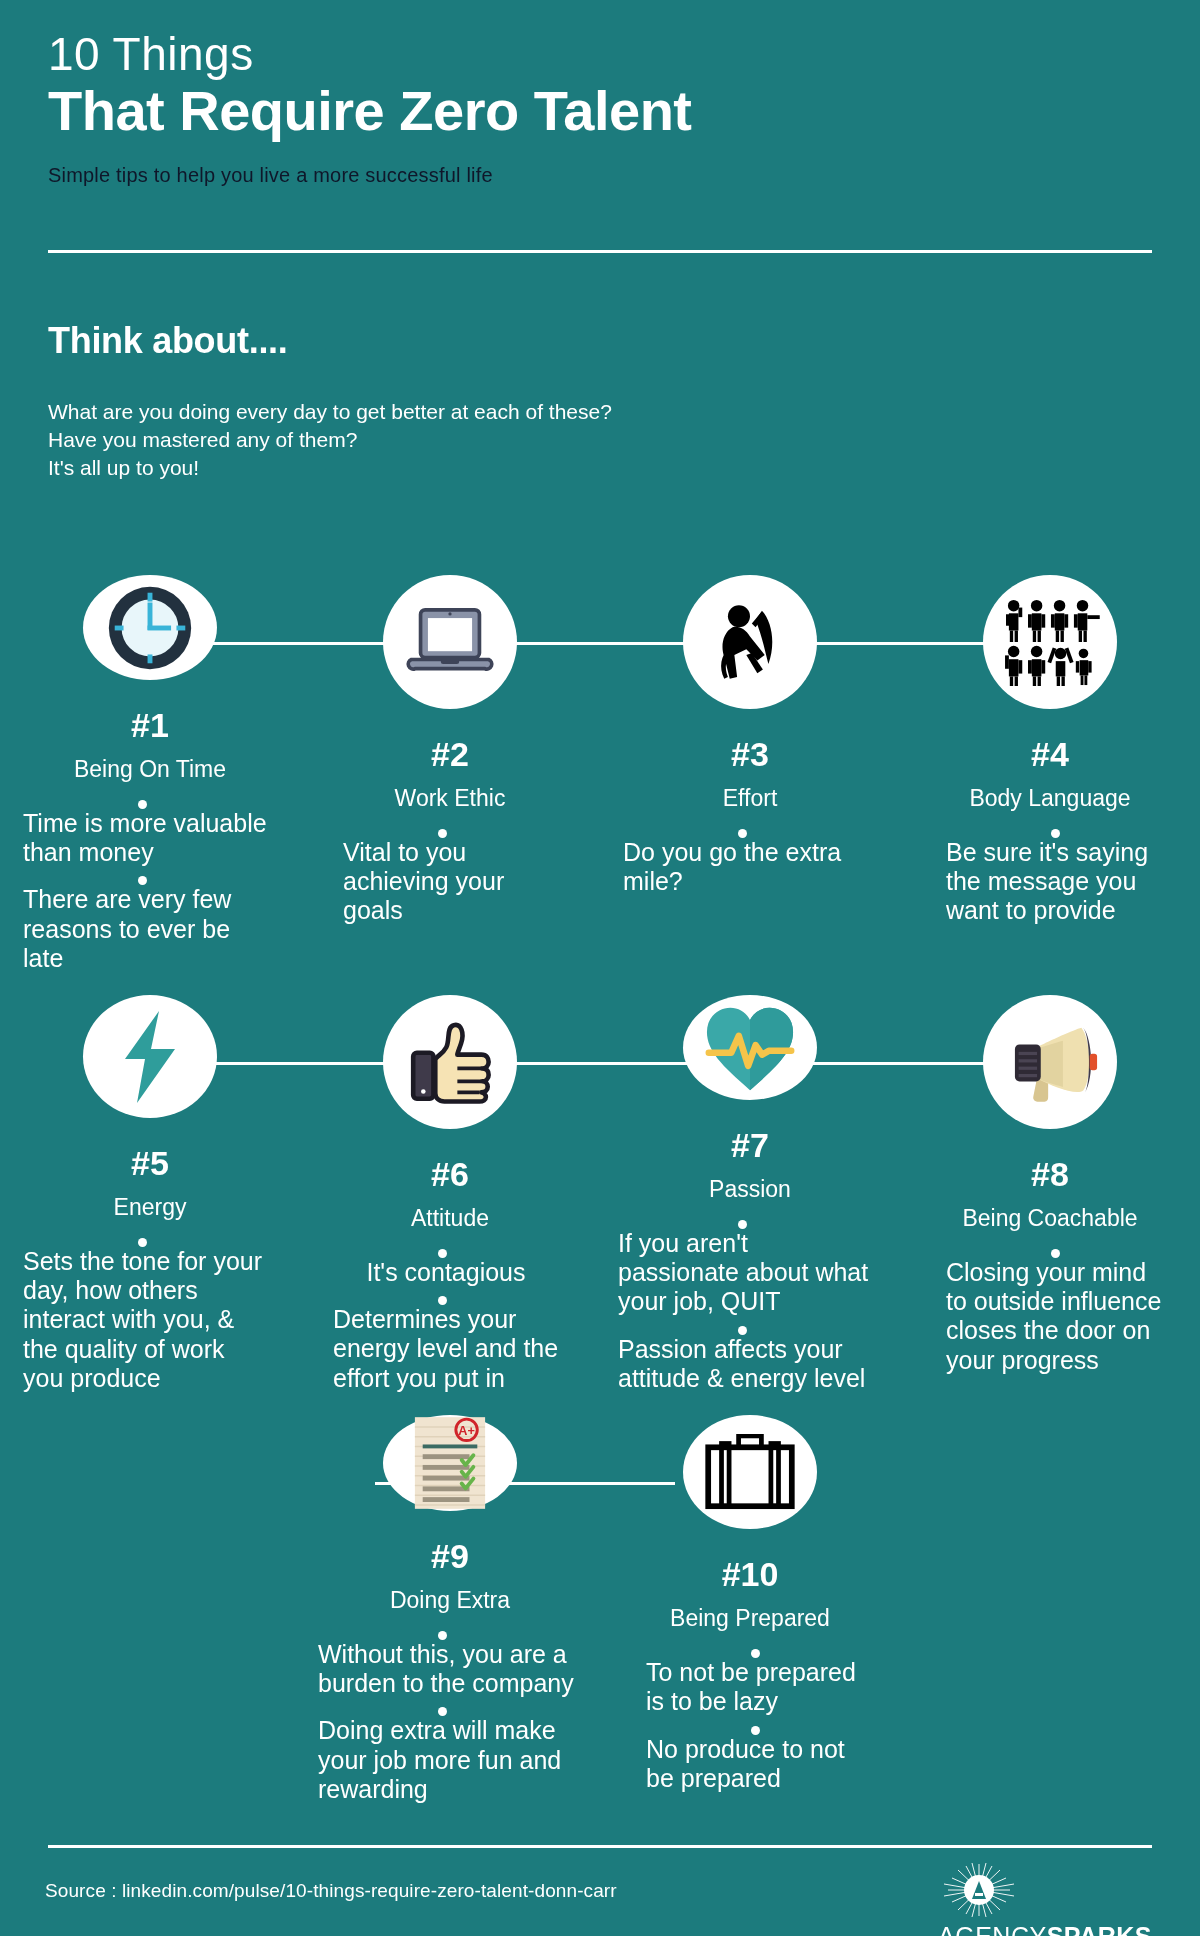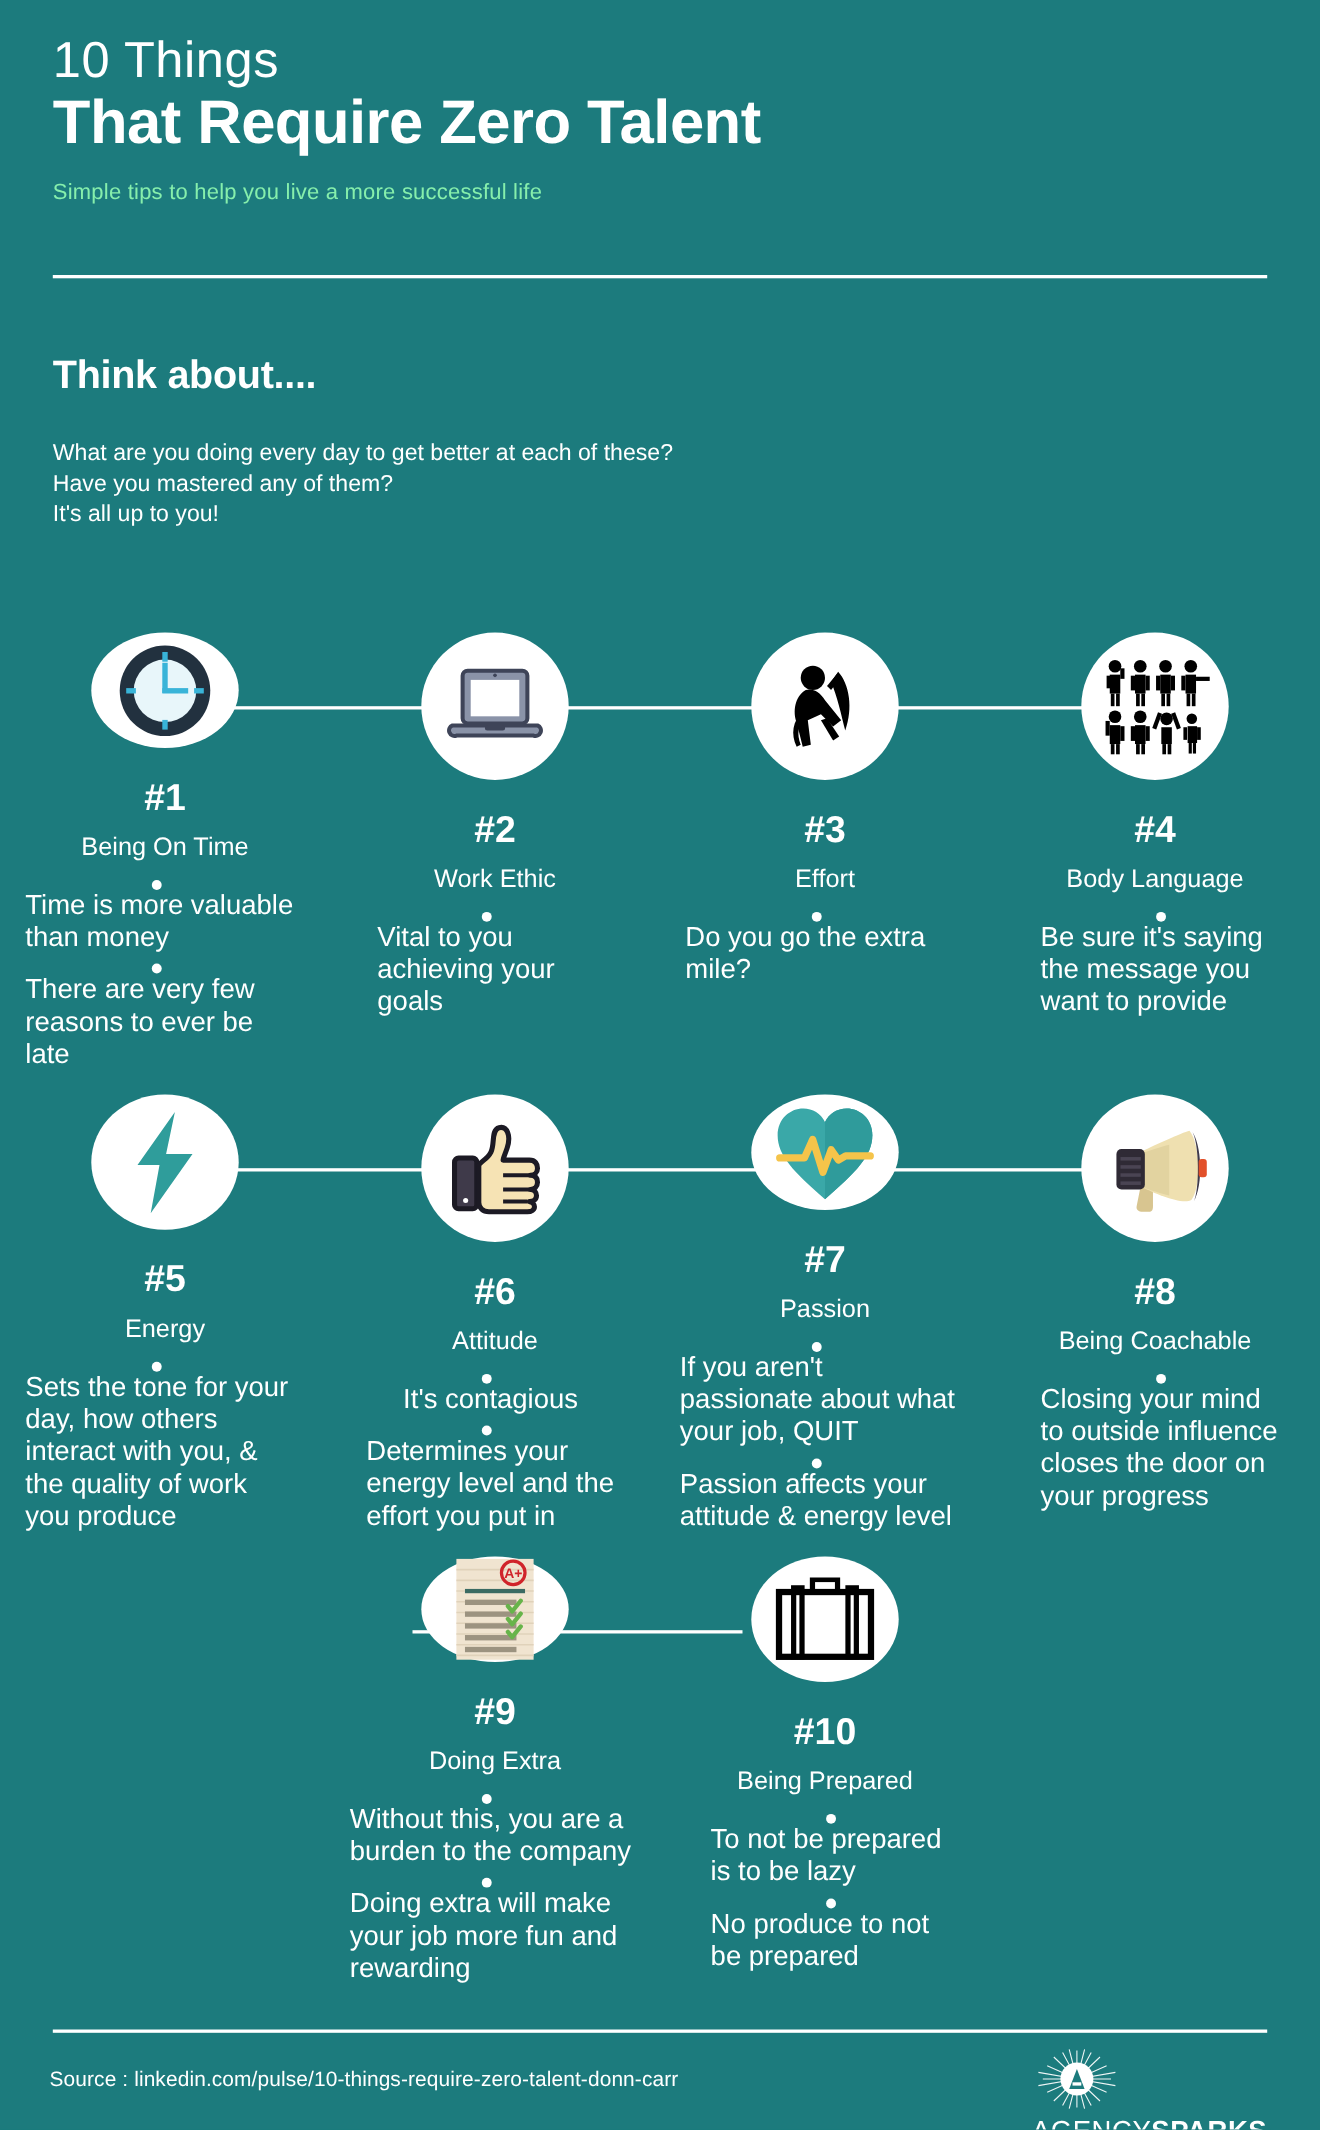--- a/index.html
+++ b/index.html
@@ -29,21 +29,21 @@
   .title-line2 {
     font-size: 56px;
     font-weight: 700;
     color: #ffffff;
     letter-spacing: -0.5px;
     line-height: 1.1;
     margin-top: 2px;
   }
   .subtitle {
     font-size: 20px;
-    color: #86efac;
+    color: #0f172a;
     margin-top: 22px;
     letter-spacing: 0.2px;
   }
   .rule {
     position: absolute;
     left: 48px;
     width: 1104px;
     height: 3px;
     background: #ffffff;
   }

